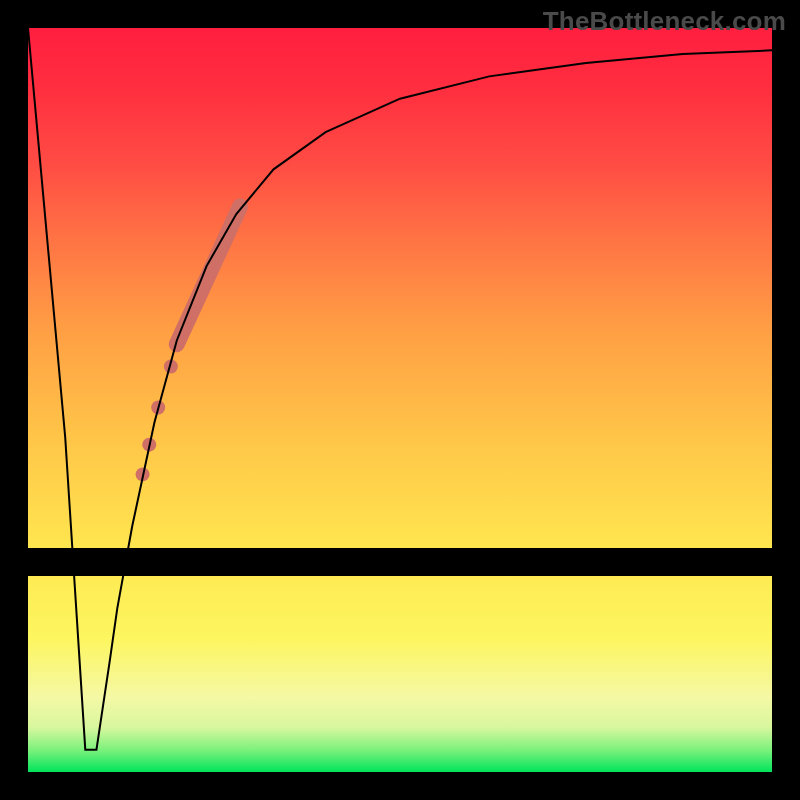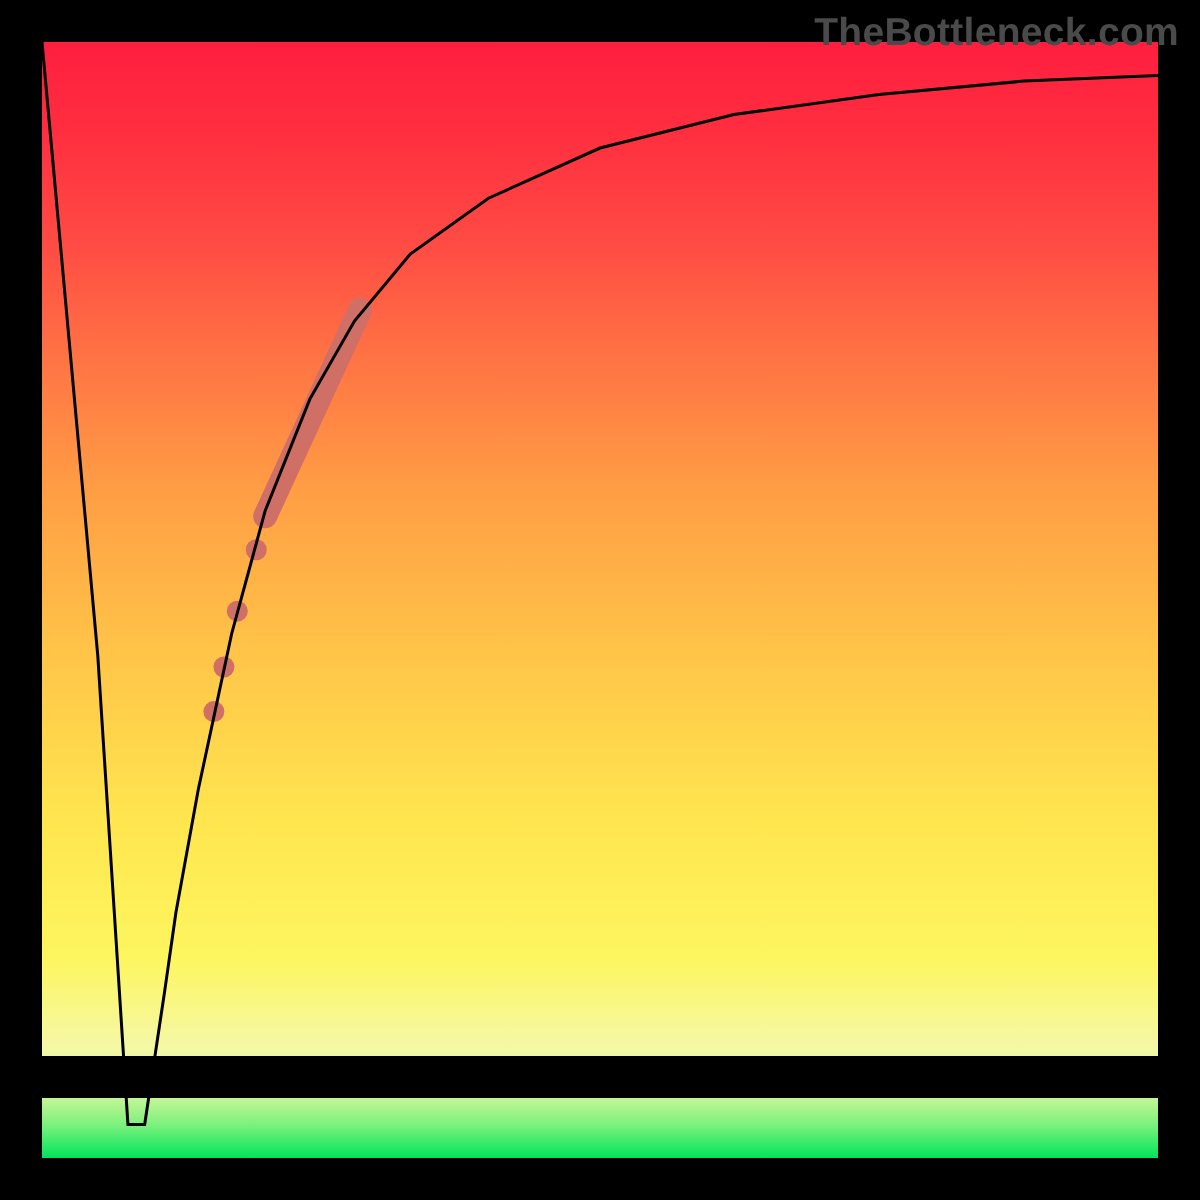--- a/index.html
+++ b/index.html
@@ -7,21 +7,21 @@
     padding: 0;
     width: 800px;
     height: 800px;
     overflow: hidden;
     background: #000;
     font-family: Arial, Helvetica, sans-serif;
   }
   .plot-wrap {
     position: relative;
     width: 800px;
-    height: 732px;
+    height: 576px;
   }
   .border {
     position: absolute;
     inset: 0;
     border: 28px solid #000;
     box-sizing: border-box;
   }
   .gradient {
     position: absolute;
     left: 28px;

